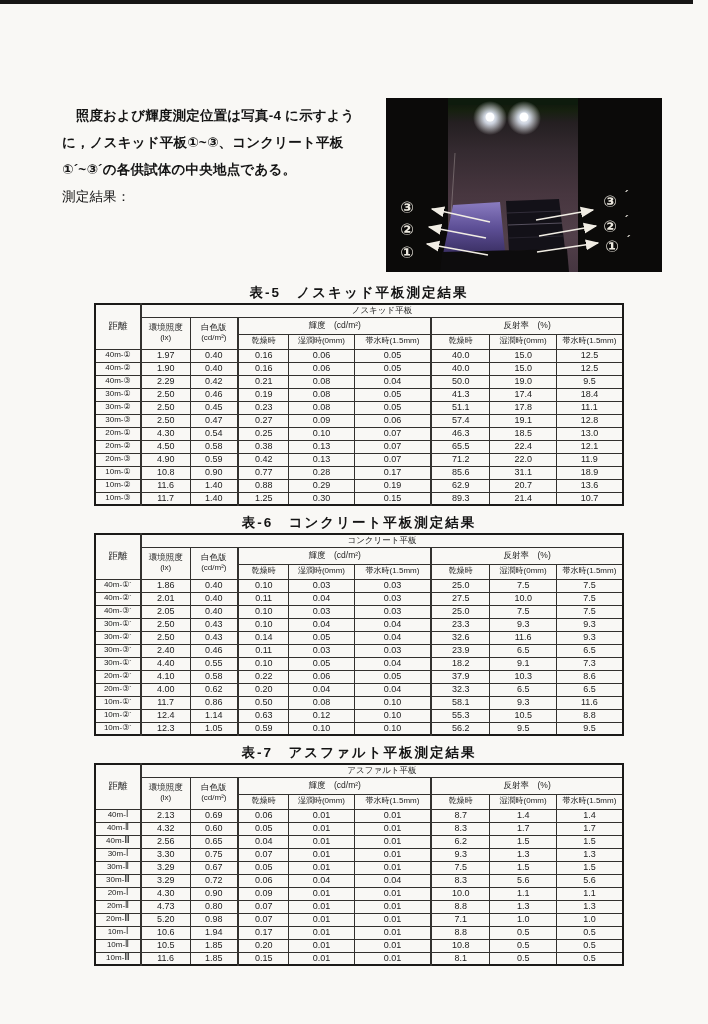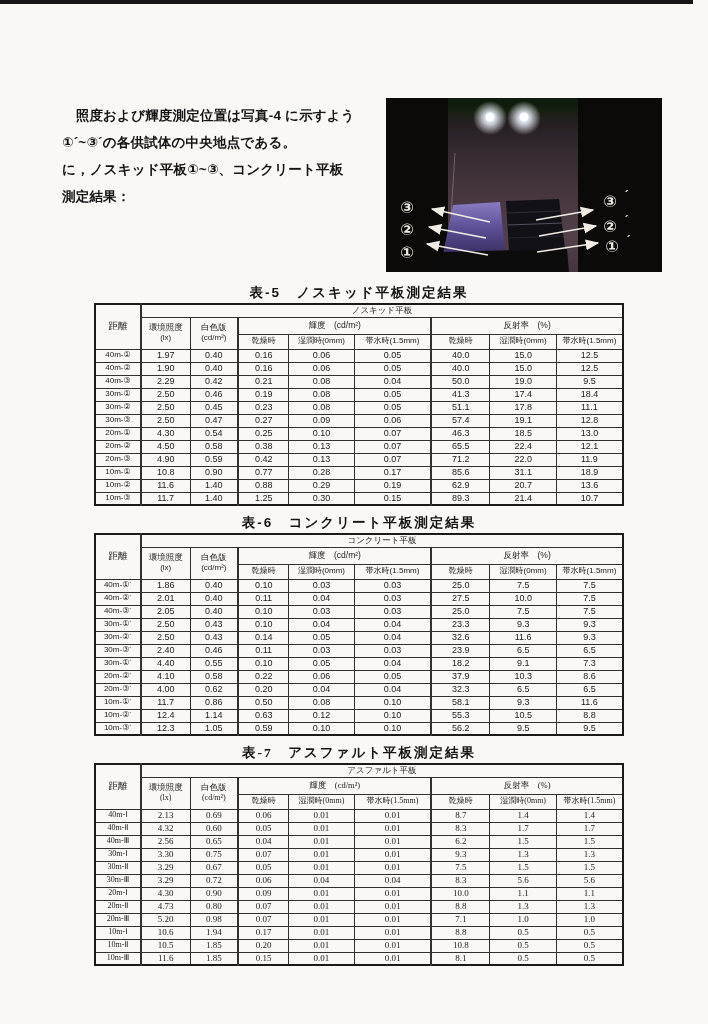--- a/index.html
+++ b/index.html
@@ -13,31 +13,31 @@
   }
   .page { position:absolute; inset:0; background:#f9f8f5; }
   .scan-bar { position:absolute; top:0; left:0; width:693px; height:4px; background:#171615; }
 
   
   .intro {
     position:absolute; left:62px; top:102px; width:330px;
     font-size:13.5px; line-height:27px; font-weight:600;
     color:#141414; letter-spacing:0.2px;
   }
-  .intro .heading-line { font-weight:700; }
+  .intro .heading-line { font-weight:400; }
 
   
   .photo-frame { position:absolute; left:386px; top:98px; width:276px; height:174px; }
   .photo-frame svg { display:block; width:100%; height:100%; }
 
   
   .sec { position:absolute; left:94px; width:530px; }
   .sec-5 { top:284px; }
   .sec-6 { top:514px; }
-  .sec-7 { top:744px;font-family:Liberation Serif, serif; }
+  .sec-7 { top:744px; }
   .sec-title {
     text-align:center; font-size:13.5px; font-weight:700;
     letter-spacing:2px; color:#141414; height:19px; line-height:17px;
   }
   table.meas {
     width:100%; border-collapse:collapse; table-layout:fixed;
     font-size:9px; color:#1b1b1b; border:2px solid #1b1a18;
   }
   .meas th, .meas td {
     border:1px solid #33312e; text-align:center; vertical-align:middle;
@@ -55,22 +55,22 @@
   .units { font-size:8px; }
 </style>
 </head>
 <body>
 
 <div class="page">
   <div class="scan-bar"></div>
 
   <div class="intro">
     <div>　照度および輝度測定位置は写真-4 に示すよう</div>
+    <div>に，ノスキッド平板①~③、コンクリート平板</div>
     <div>①´~③´の各供試体の中央地点である。</div>
-    <div>に，ノスキッド平板①~③、コンクリート平板</div>
     <div class="heading-line">測定結果：</div>
   </div>
 
   <div class="photo-frame">
     <svg viewBox="0 0 276 174">
       <defs>
         <linearGradient id="roadg" x1="0" y1="0" x2="0" y2="1">
           <stop offset="0" stop-color="#0b130c"></stop>
           <stop offset="0.07" stop-color="#16200f"></stop>
           <stop offset="0.14" stop-color="#241f21"></stop>

